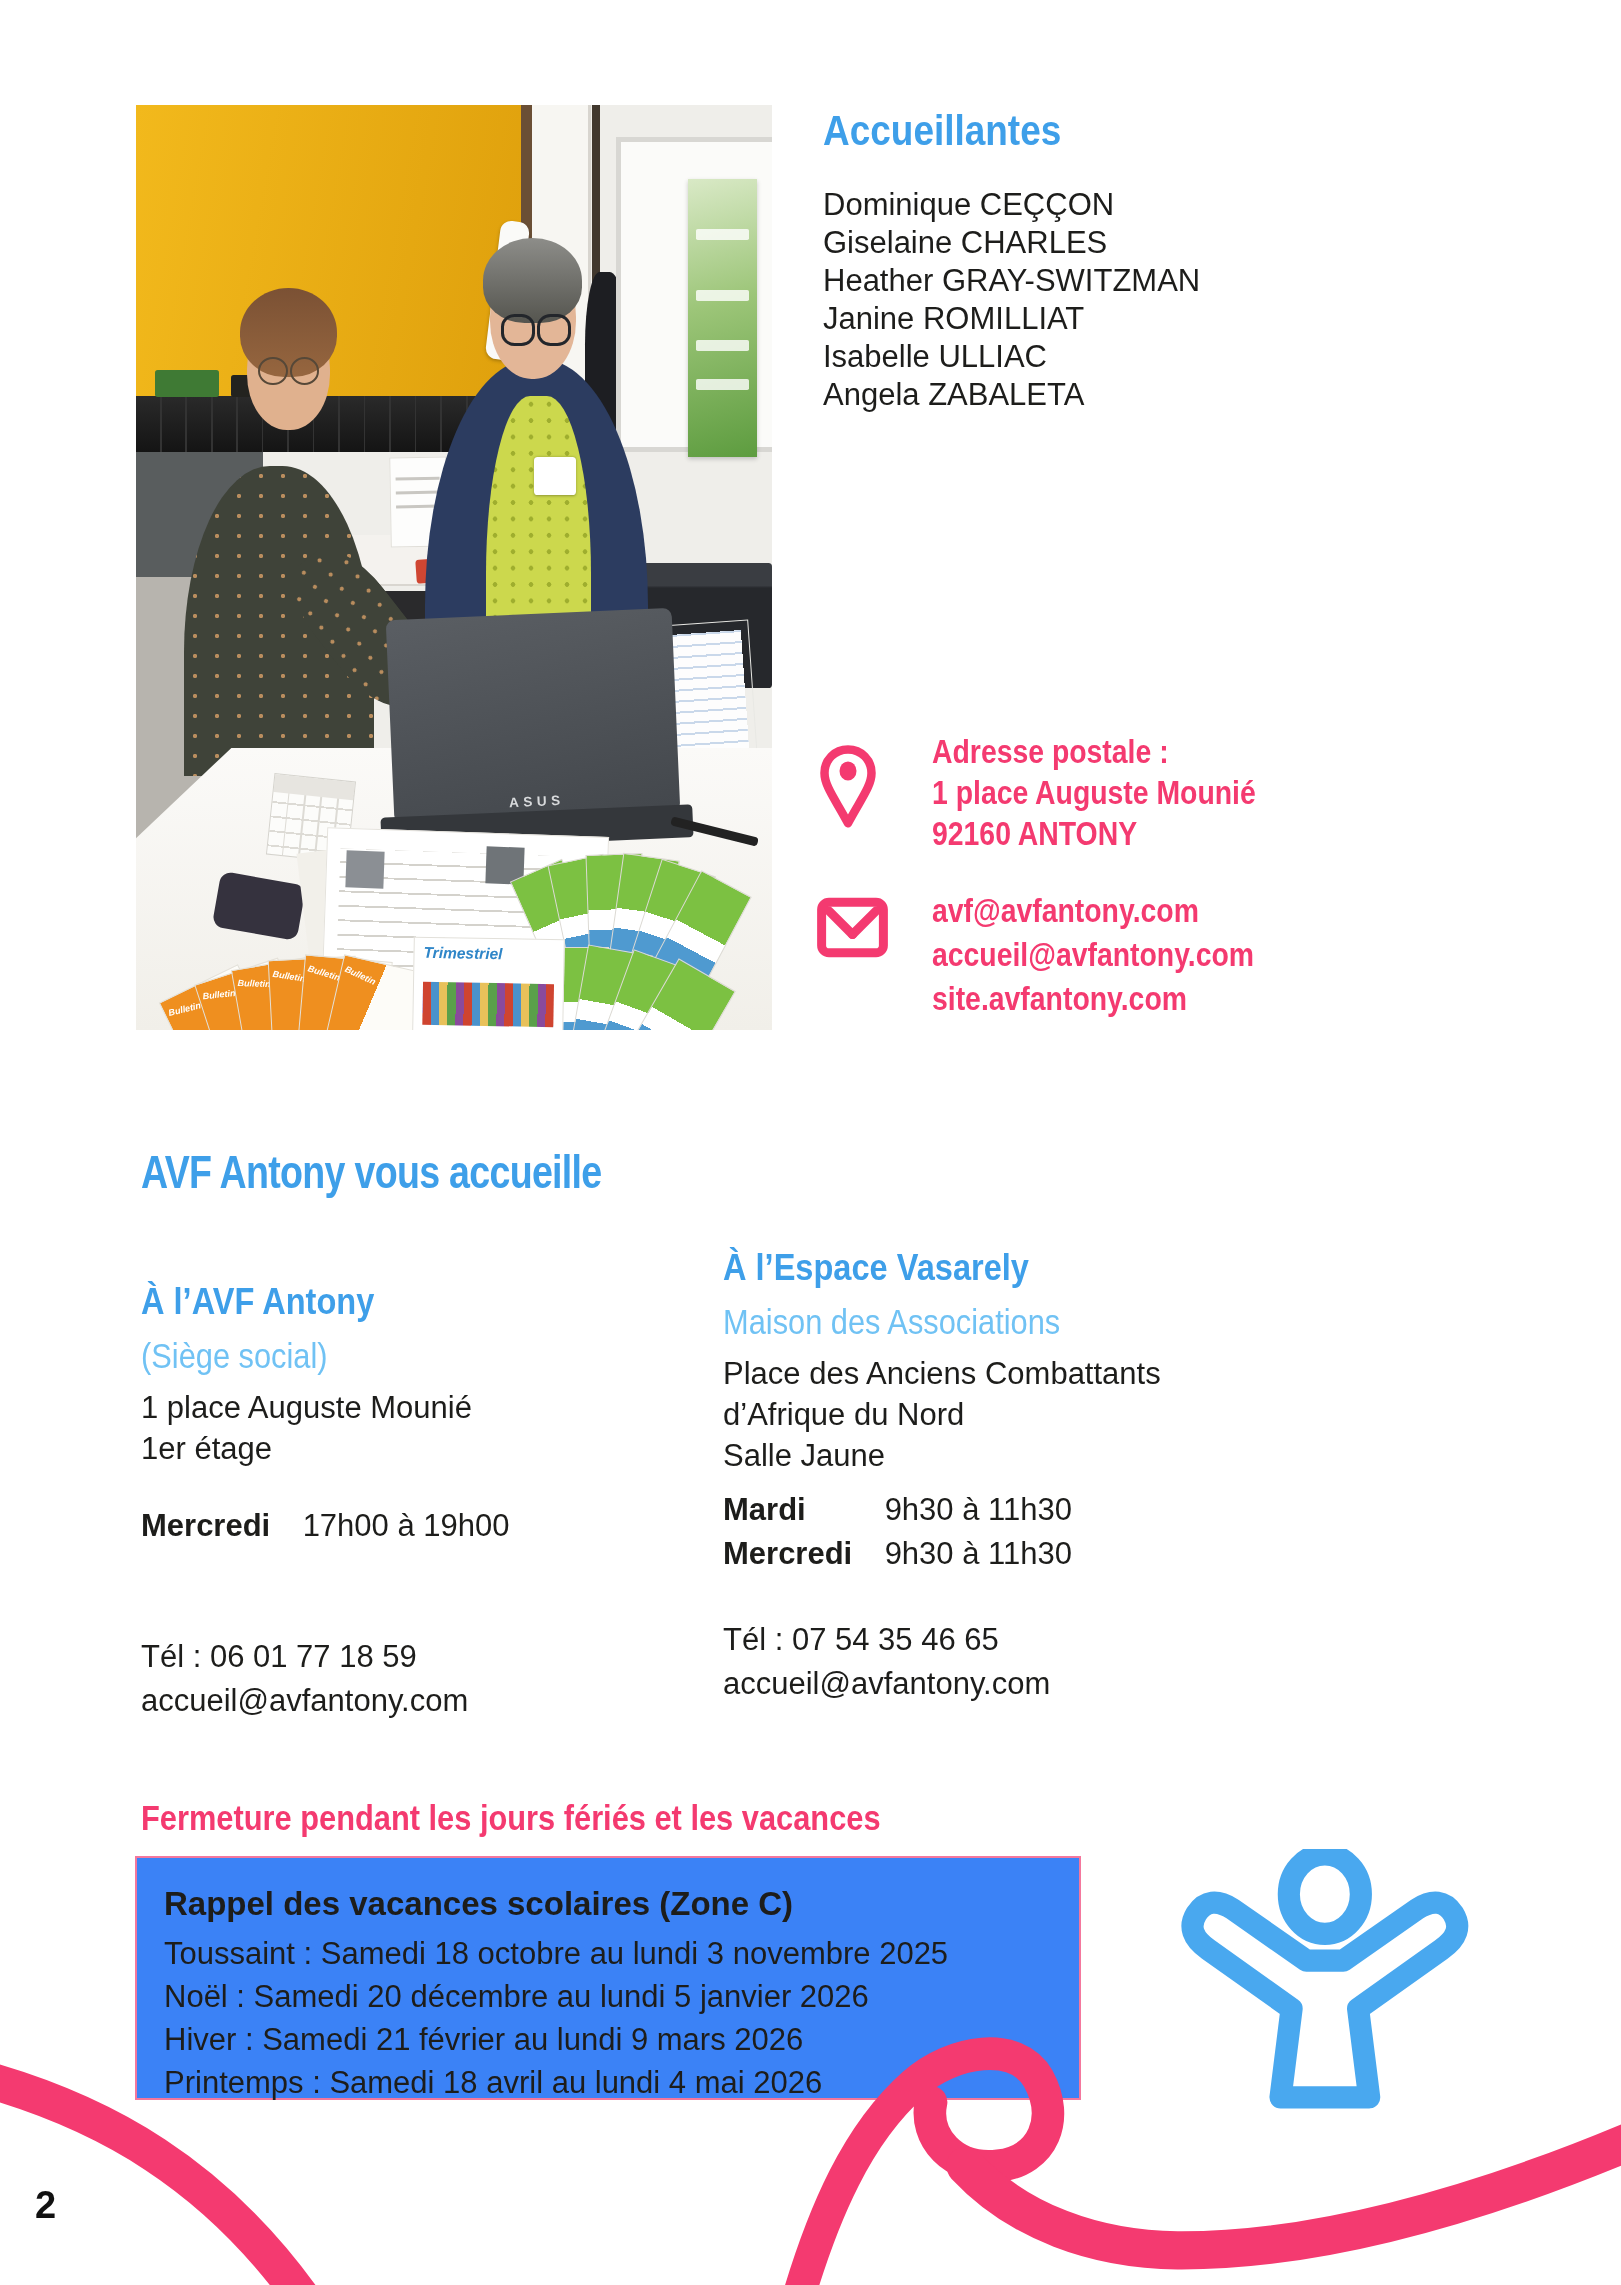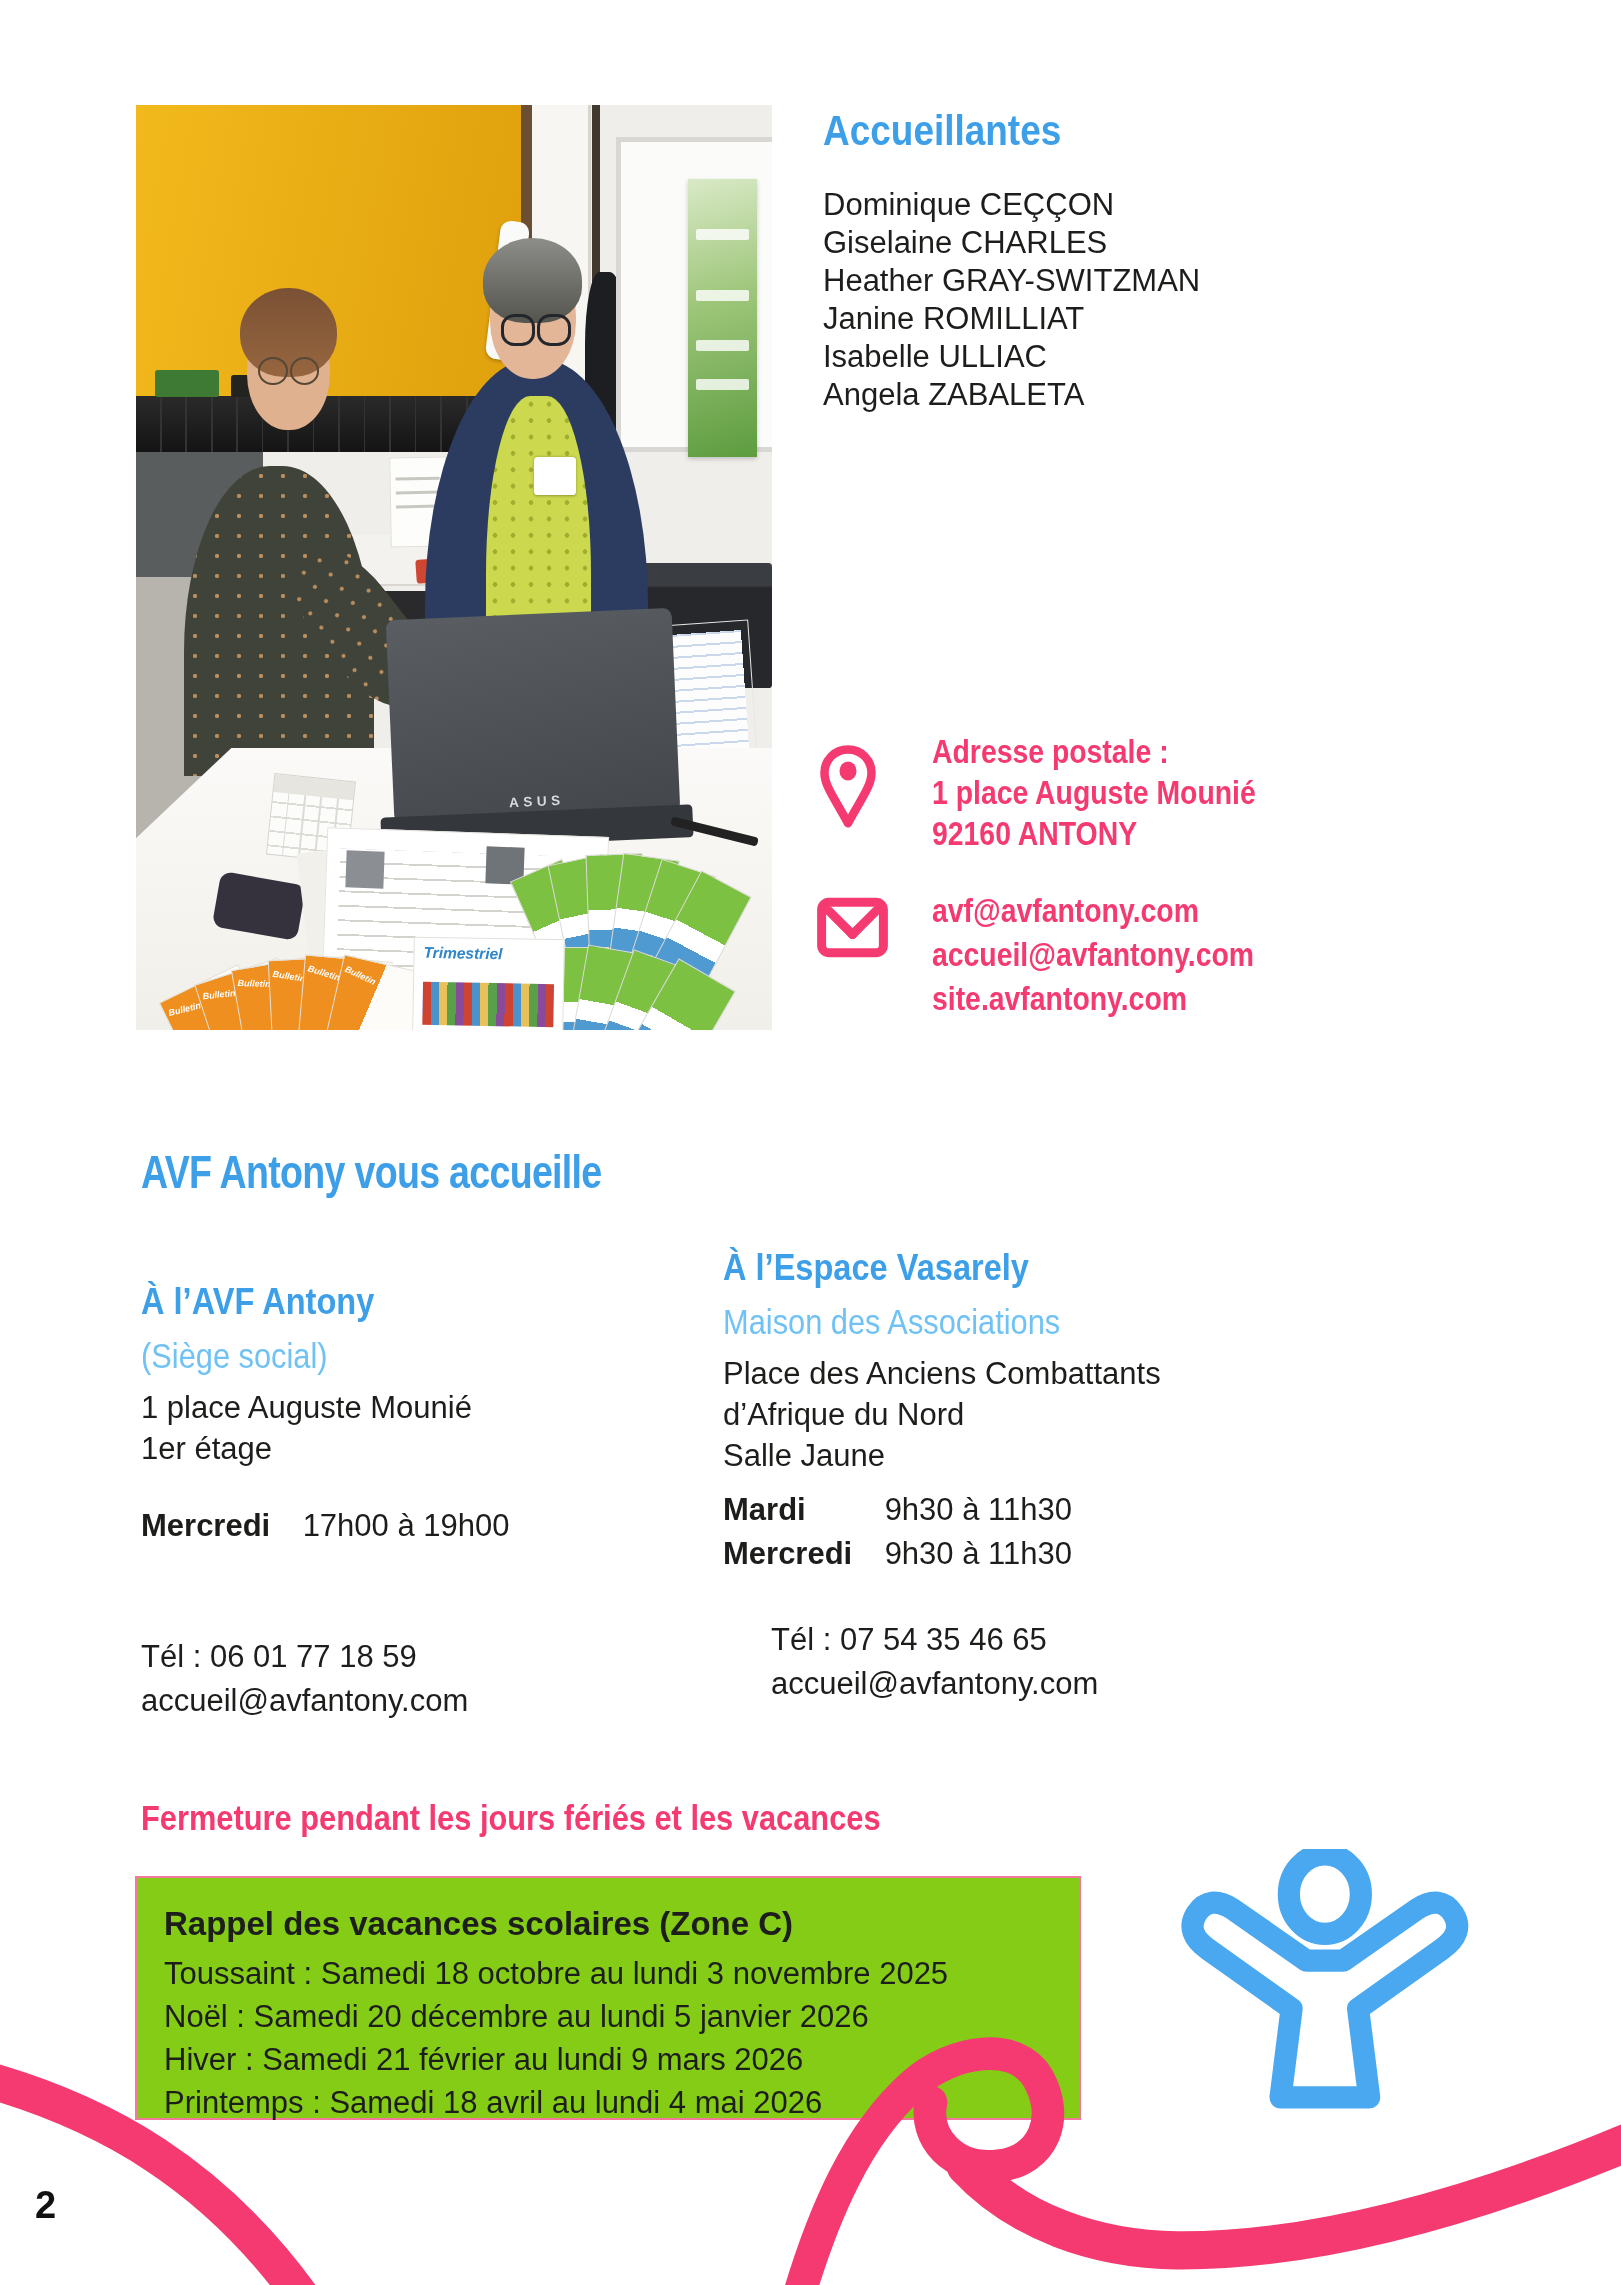--- a/index.html
+++ b/index.html
@@ -25,25 +25,25 @@
   .loc{width:582px;}
   .loc-title{font-size:37px;font-weight:bold;color:#3e9fe9;margin:0 0 12.7px 0;}
   .loc-sub{font-size:35px;color:#70c2f4;margin:0 0 11px 0;}
   .loc-addr{font-size:31px;line-height:41px;color:#1d1d1b;}
   .sched{margin-top:35px;font-size:31px;line-height:44px;}
   .sched .day{display:inline-block;width:153px;font-weight:bold;}
   .loc-contactlines{font-size:31px;line-height:44px;color:#1d1d1b;}
   .loc0{left:141px;top:1281px;}
   .loc1{left:723px;top:1247px;}
   .loc0 .loc-contactlines{margin-top:87px;}
-  .loc1 .loc-contactlines{margin-top:42px;margin-left:48px;}
+  .loc1 .loc-contactlines{margin-top:42px;}
 
   
   .closure-notice{left:141px;top:1798px;font-size:35px;font-weight:bold;color:#f43a70;}
-  .vac-box{left:135px;top:1856px;width:946px;height:244px;border:2.7px solid #f4779d;background:#84cc16;box-sizing:border-box;z-index:2;margin-top:20px;}
+  .vac-box{left:135px;top:1856px;width:946px;height:244px;border:2.7px solid #f4779d;background:#3b82f6;box-sizing:border-box;z-index:2;}
   .vac-inner{position:absolute;left:27px;top:23.6px;right:18px;font-size:31px;line-height:43px;color:#1d1d1b;}
   .vac-title{font-weight:bold;font-size:33px;margin-bottom:7.3px;}
 
   .page-num{left:35px;top:2184px;font-size:38px;font-weight:bold;color:#111;}
 
   .deco-svg{left:0;top:0;width:1622px;height:2286px;z-index:6;pointer-events:none;}
   .person-svg{left:1166px;top:1849px;width:314px;height:264px;z-index:3;}
 
   
   .photo{left:136px;top:105px;width:636px;height:925px;background:#efeeea;overflow:hidden;z-index:1;}

